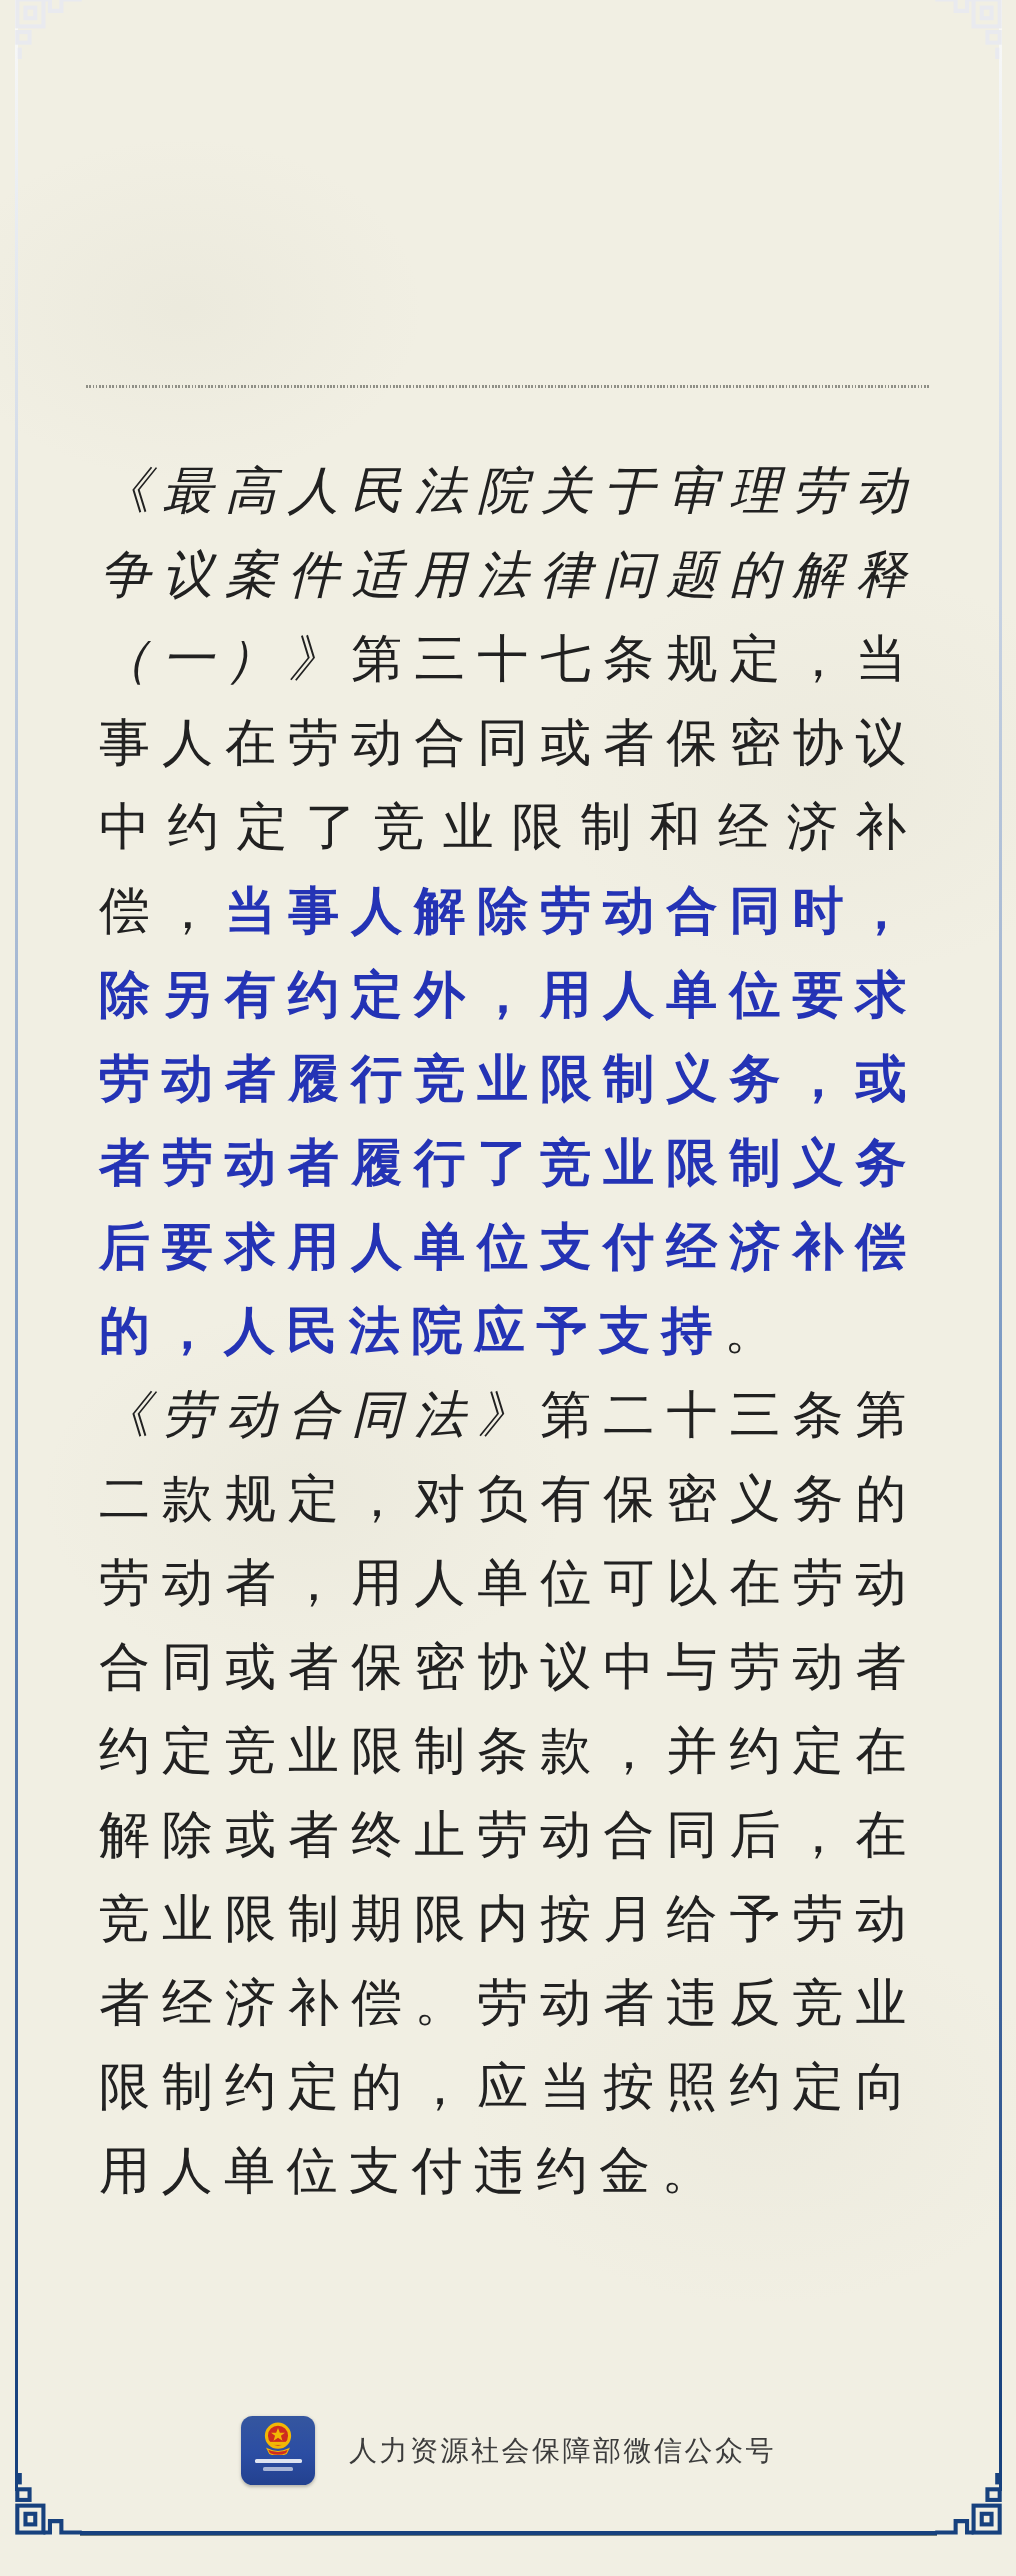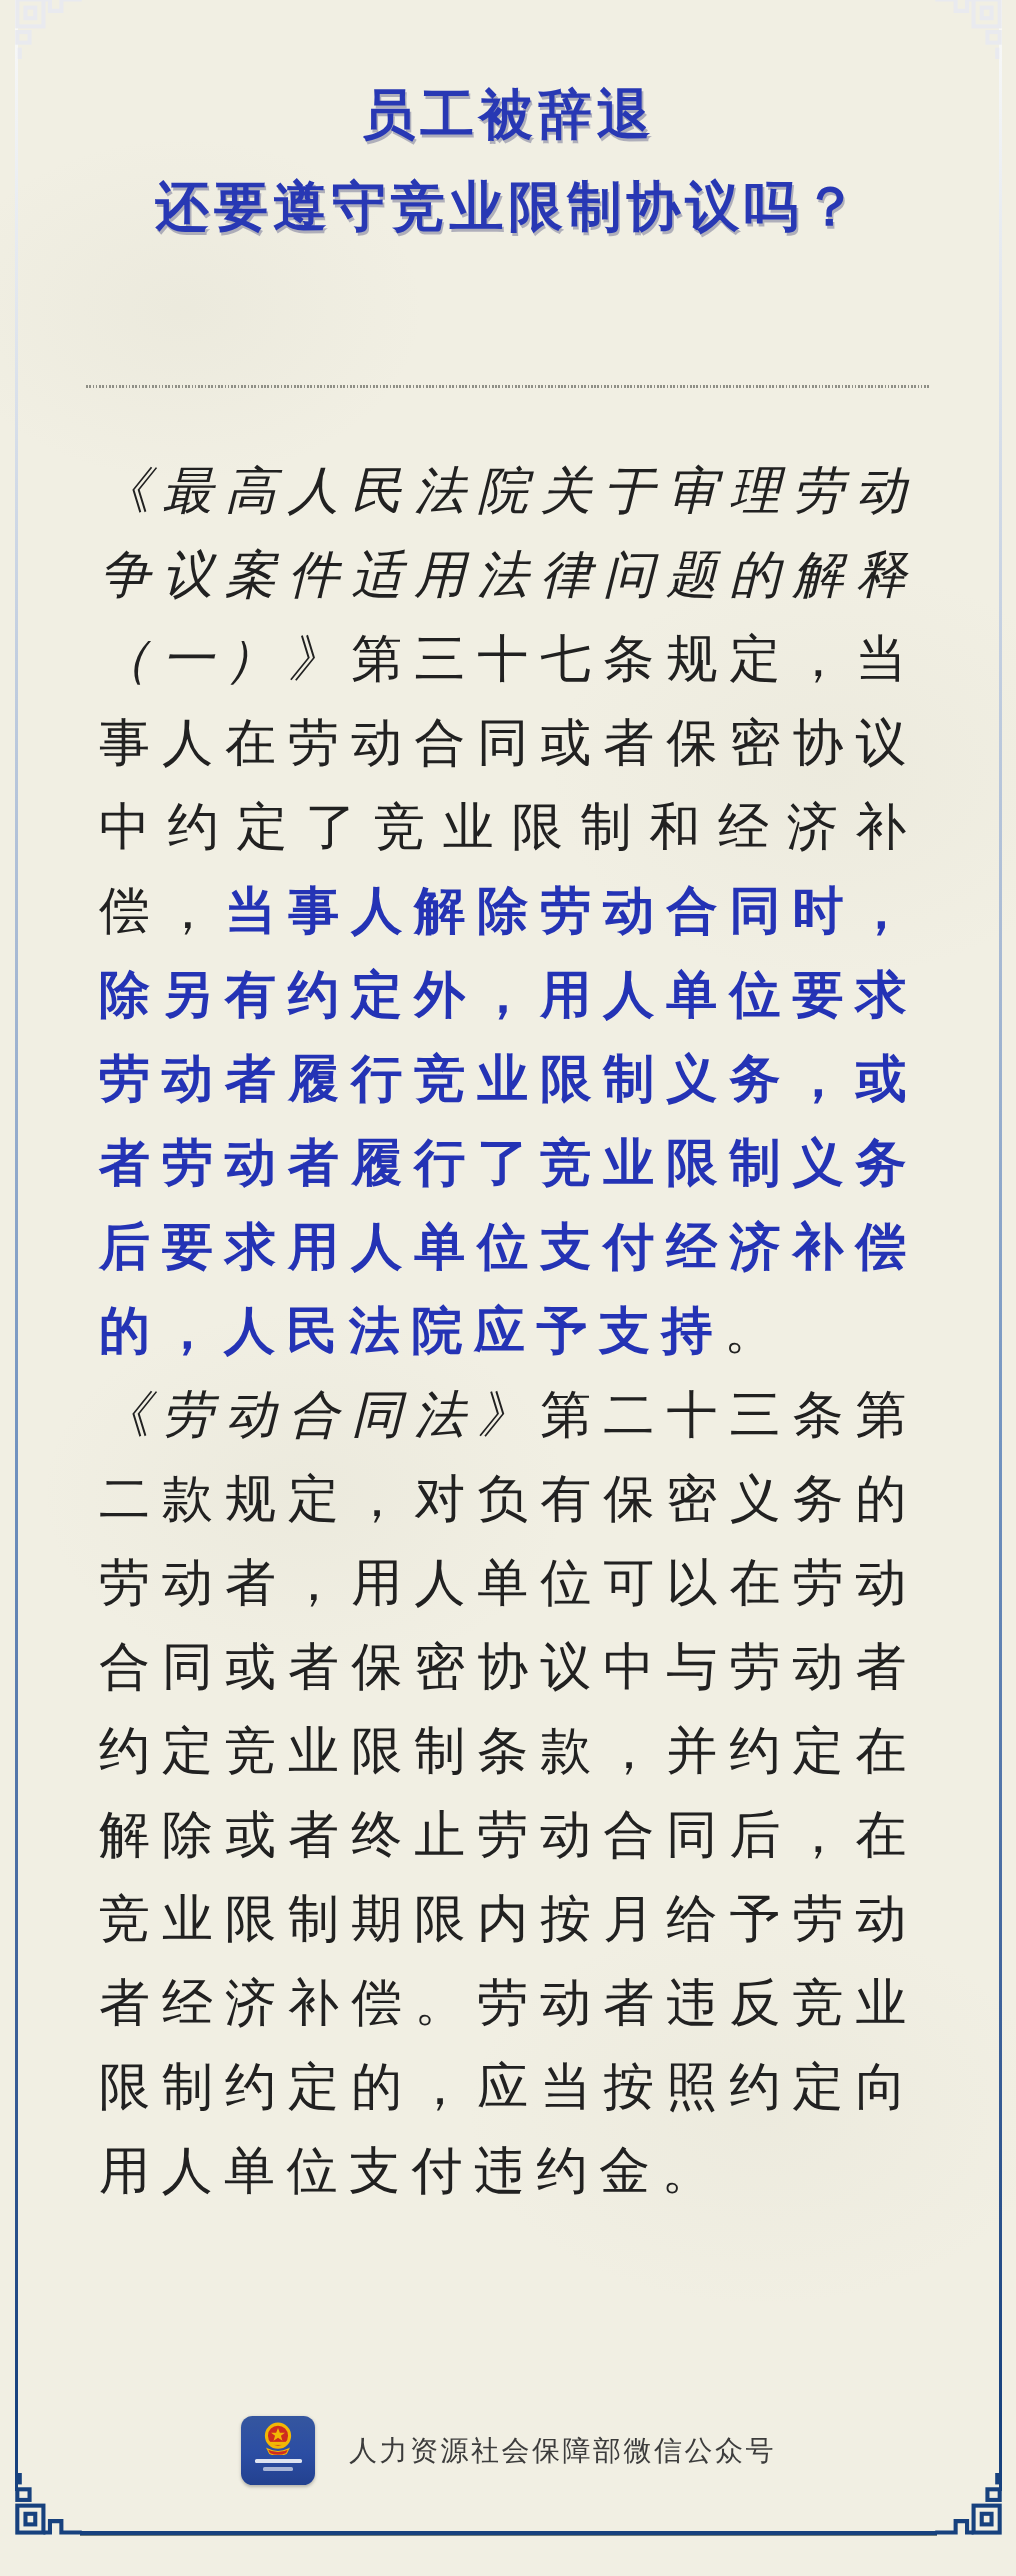--- a/index.html
+++ b/index.html
@@ -118,24 +118,20 @@
   <div class="corner br">
     <svg viewBox="0 0 84 76" fill="none" stroke="currentColor" stroke-width="5">
       <path d="M8 0 V14"></path>
       <rect x="5" y="20" width="15" height="13"></rect>
       <rect x="5" y="40" width="32" height="33"></rect>
       <rect x="15" y="50" width="12" height="13"></rect>
       <path d="M37 73 h8 v-14 h14 v14 h25"></path>
     </svg>
   </div>
 
-  <h1 class="title">
-    <span>员工被辞退</span><br>
-    <span>还要遵守竞业限制协议吗？</span>
-  </h1>
 
   <div class="divider"></div>
 
   <div class="body">
     <p><span class="law">《最高人民法院关于审理劳动争议案件适用法律问题的解释（一）》</span><span>第三十七条规定，当事人在劳动合同或者保密协议中约定了竞业限制和经济补偿，</span><span class="hl">当事人解除劳动合同时，除另有约定外，用人单位要求劳动者履行竞业限制义务，或者劳动者履行了竞业限制义务后要求用人单位支付经济补偿的，人民法院应予支持</span><span>。</span></p>
     <p><span class="law">《劳动合同法》</span><span>第二十三条第二款规定，对负有保密义务的劳动者，用人单位可以在劳动合同或者保密协议中与劳动者约定竞业限制条款，并约定在解除或者终止劳动合同后，在竞业限制期限内按月给予劳动者经济补偿。劳动者违反竞业限制约定的，应当按照约定向用人单位支付违约金。</span></p>
   </div>
 
   <div class="footer">
     <div class="logo">

